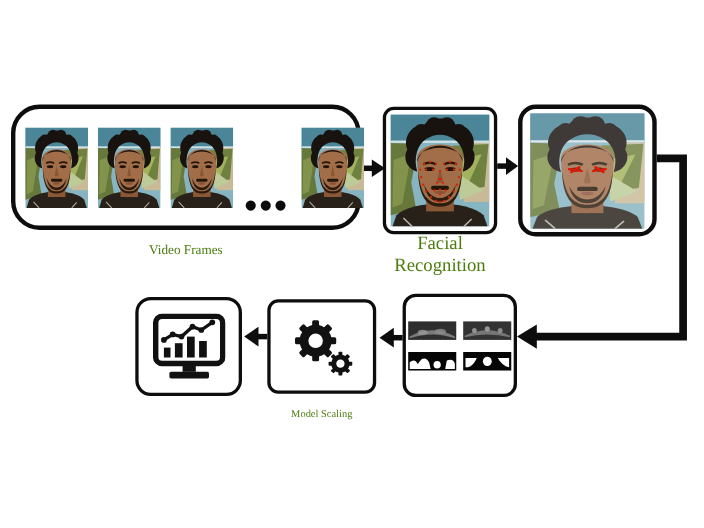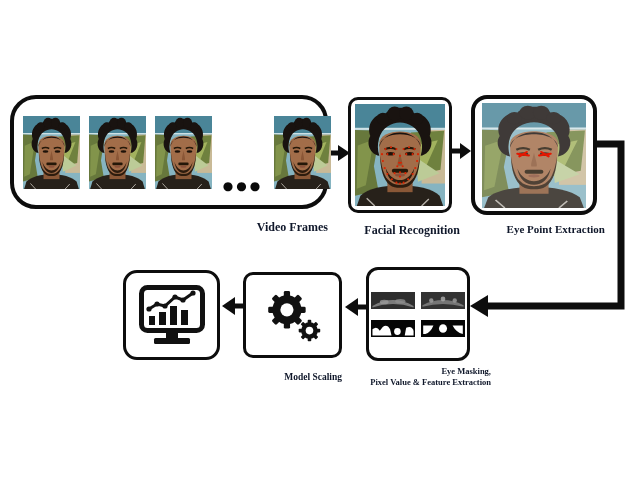--- a/index.html
+++ b/index.html
@@ -22,23 +22,23 @@
     display:flex;align-items:center;justify-content:center;}
   .eyepoint .ph{width:104px;height:105px;}
   .masking{left:366px;top:267px;width:104px;height:94px;border-radius:12px;
     display:grid;grid-template-columns:44px 44px;grid-template-rows:17px 17px;
     gap:11px 6px;justify-content:center;align-content:center;}
   .masking svg{width:44px;height:17px;}
   .scaling{left:243px;top:272px;width:99px;height:86px;border-radius:10px;
     display:flex;align-items:center;justify-content:center;}
   .model{left:123px;top:270px;width:97px;height:90px;border-radius:14px;
     display:flex;align-items:center;justify-content:center;}
-  .lbl{position:absolute;text-align:right;font-weight:bold;color:#0f172a;}
+  .lbl{position:absolute;text-align:center;font-weight:normal;color:#4d7c0f;}
   .lbl-video{left:10px;top:220px;width:318px;font-size:12px;}
-  .lbl-facial{left:340px;top:223px;width:120px;font-size:12px;}
+  .lbl-facial{left:340px;top:211px;width:120px;font-size:17px;}
   .lbl-eyepoint{left:463px;top:223px;width:142px;font-size:11px;}
   .lbl-two{line-height:10.5px;font-size:8.5px;}
   .lbl-masking{left:346px;top:366px;width:145px;}
   .lbl-scaling{left:243px;top:372px;width:99px;font-size:9.5px;}
   .lbl-model{left:113px;top:366px;width:117px;}
   .ph{display:block;}
 </style>
 </head>
 <body>
 
@@ -233,39 +233,34 @@
   </div>
   <div class="lbl lbl-facial">Facial Recognition</div>
 
   <div class="node thick eyepoint">
     <svg class="ph" viewBox="0 0 100 118" preserveAspectRatio="none">
       <use href="#face-base"></use>
       <rect width="100" height="118" fill="#ffffff" opacity="0.17"></rect>
       <use href="#face-eyepoints"></use>
     </svg>
   </div>
-  <div class="lbl lbl-eyepoint">Eye Point Extraction</div>
 
   <div class="node masking">
     <svg viewBox="0 0 60 22" preserveAspectRatio="none">
         <use href="#mask-gray-a"></use>
       </svg>
     <svg viewBox="0 0 60 22" preserveAspectRatio="none">
         <use href="#mask-gray-b"></use>
       </svg>
     <svg viewBox="0 0 60 22" preserveAspectRatio="none">
         <use href="#mask-bw-a"></use>
       </svg>
     <svg viewBox="0 0 60 22" preserveAspectRatio="none">
         <use href="#mask-bw-b"></use>
       </svg>
-  </div>
-  <div class="lbl lbl-two lbl-masking">
-    <div>Eye Masking,</div>
-    <div>Pixel Value &amp; Feature Extraction</div>
   </div>
 
   <div class="node scaling">
     <svg width="78" height="70" viewBox="0 0 90 80">
       <use href="#gear" transform="translate(38,34) scale(0.80)"></use>
       <use href="#gear" transform="translate(64,58) scale(0.46)"></use>
     </svg>
   </div>
   <div class="lbl lbl-scaling">Model Scaling</div>
 

